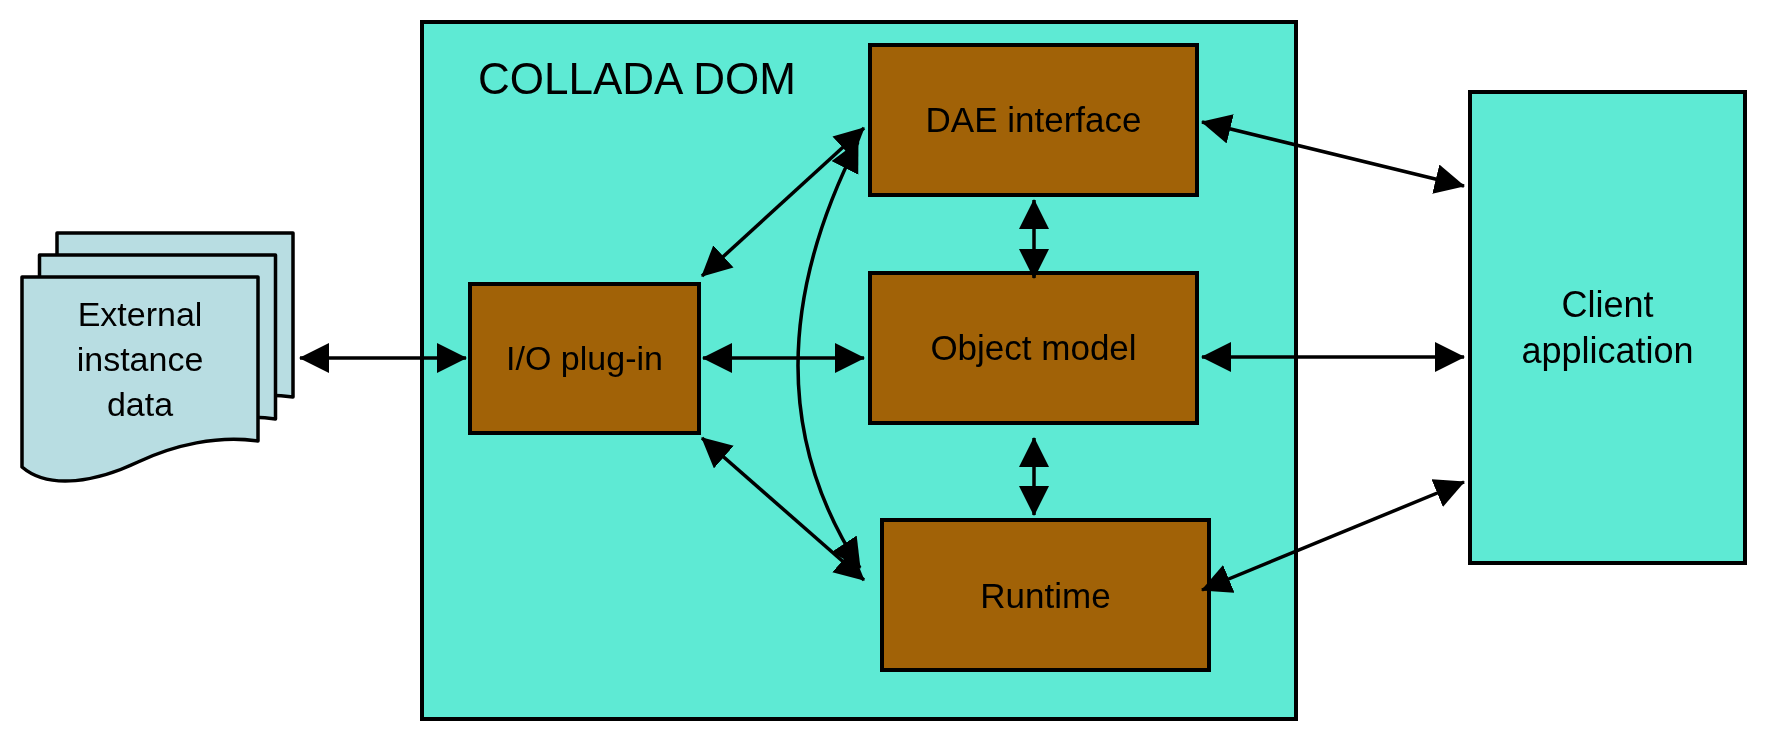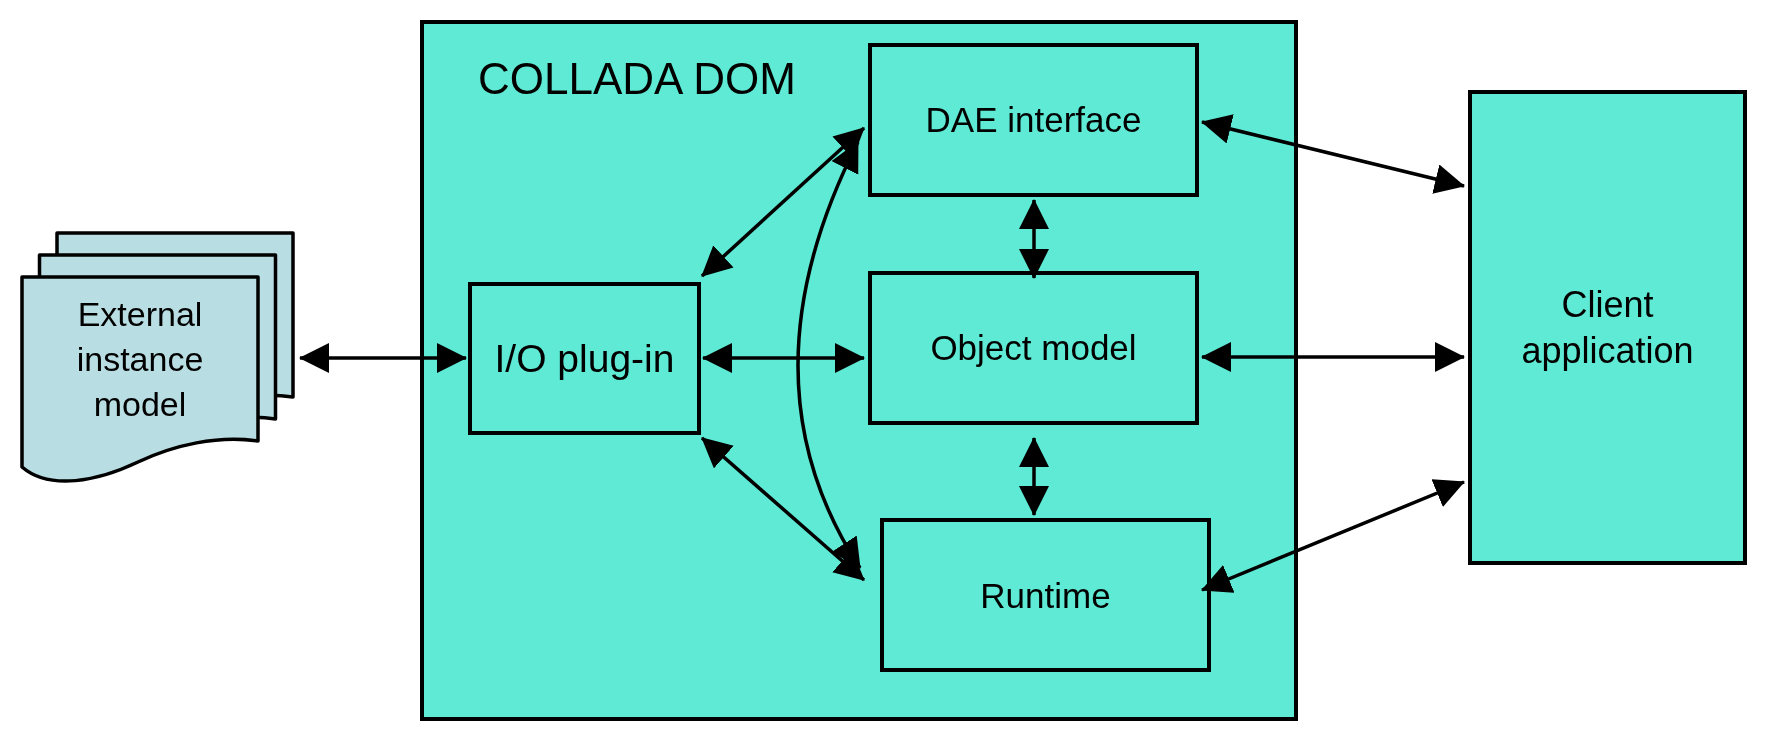--- a/index.html
+++ b/index.html
@@ -20,35 +20,35 @@
     position: absolute;
     box-sizing: border-box;
     border: 4px solid #000;
     display: flex;
     flex-direction: column;
     align-items: center;
     justify-content: center;
     text-align: center;
   }
   .blue-fill  { background: #5eead4; }
-  .white-fill { background: #5eead4; }
+  .white-fill { background: #a16207; }
 
   #collada-container {
     left: 420px; top: 20px;
     width: 878px; height: 701px;
     display: block;
   }
   #collada-label {
     position: absolute;
     left: 478px; top: 58px;
     font-size: 44px;
     line-height: 42px;
     white-space: nowrap;
   }
-  #io-plugin   { left: 468px;  top: 282px; width: 233px; height: 153px; font-size: 39px; }
+  #io-plugin   { left: 468px;  top: 282px; width: 233px; height: 153px; font-size: 34px; }
   #dae-iface   { left: 868px;  top: 43px;  width: 331px; height: 154px; font-size: 35px; }
   #obj-model   { left: 868px;  top: 271px; width: 331px; height: 154px; font-size: 35px; }
   #runtime-db  { left: 868px;  top: 518px; width: 331px; height: 154px; font-size: 35px; line-height: 45px; margin-left: 12px; }
   #client-app  { left: 1468px; top: 90px;  width: 279px; height: 475px; font-size: 36px; line-height: 46px; }
 
   .label-line { display: block; }
 
   #external-label {
     position: absolute;
     left: 22px; top: 292px;
@@ -129,16 +129,16 @@
     <line class="edge" x1="1202" y1="122" x2="1464" y2="186" marker-start="url(#ah)" marker-end="url(#ah)"></line>
     <line class="edge" x1="1202" y1="357" x2="1464" y2="357" marker-start="url(#ah)" marker-end="url(#ah)"></line>
     <line class="edge" x1="1202" y1="590" x2="1464" y2="482" marker-start="url(#ah)" marker-end="url(#ah)"></line>
 
     <path class="edge" d="M858,142 Q737,380 860,568" marker-start="url(#ah)" marker-end="url(#ah)"></path>
   </svg>
 
   <div id="external-label">
     <span class="label-line">External</span>
     <span class="label-line">instance</span>
-    <span class="label-line">model</span>
+    <span class="label-line">data</span>
   </div>
 
 </div>
 
 </body></html>

